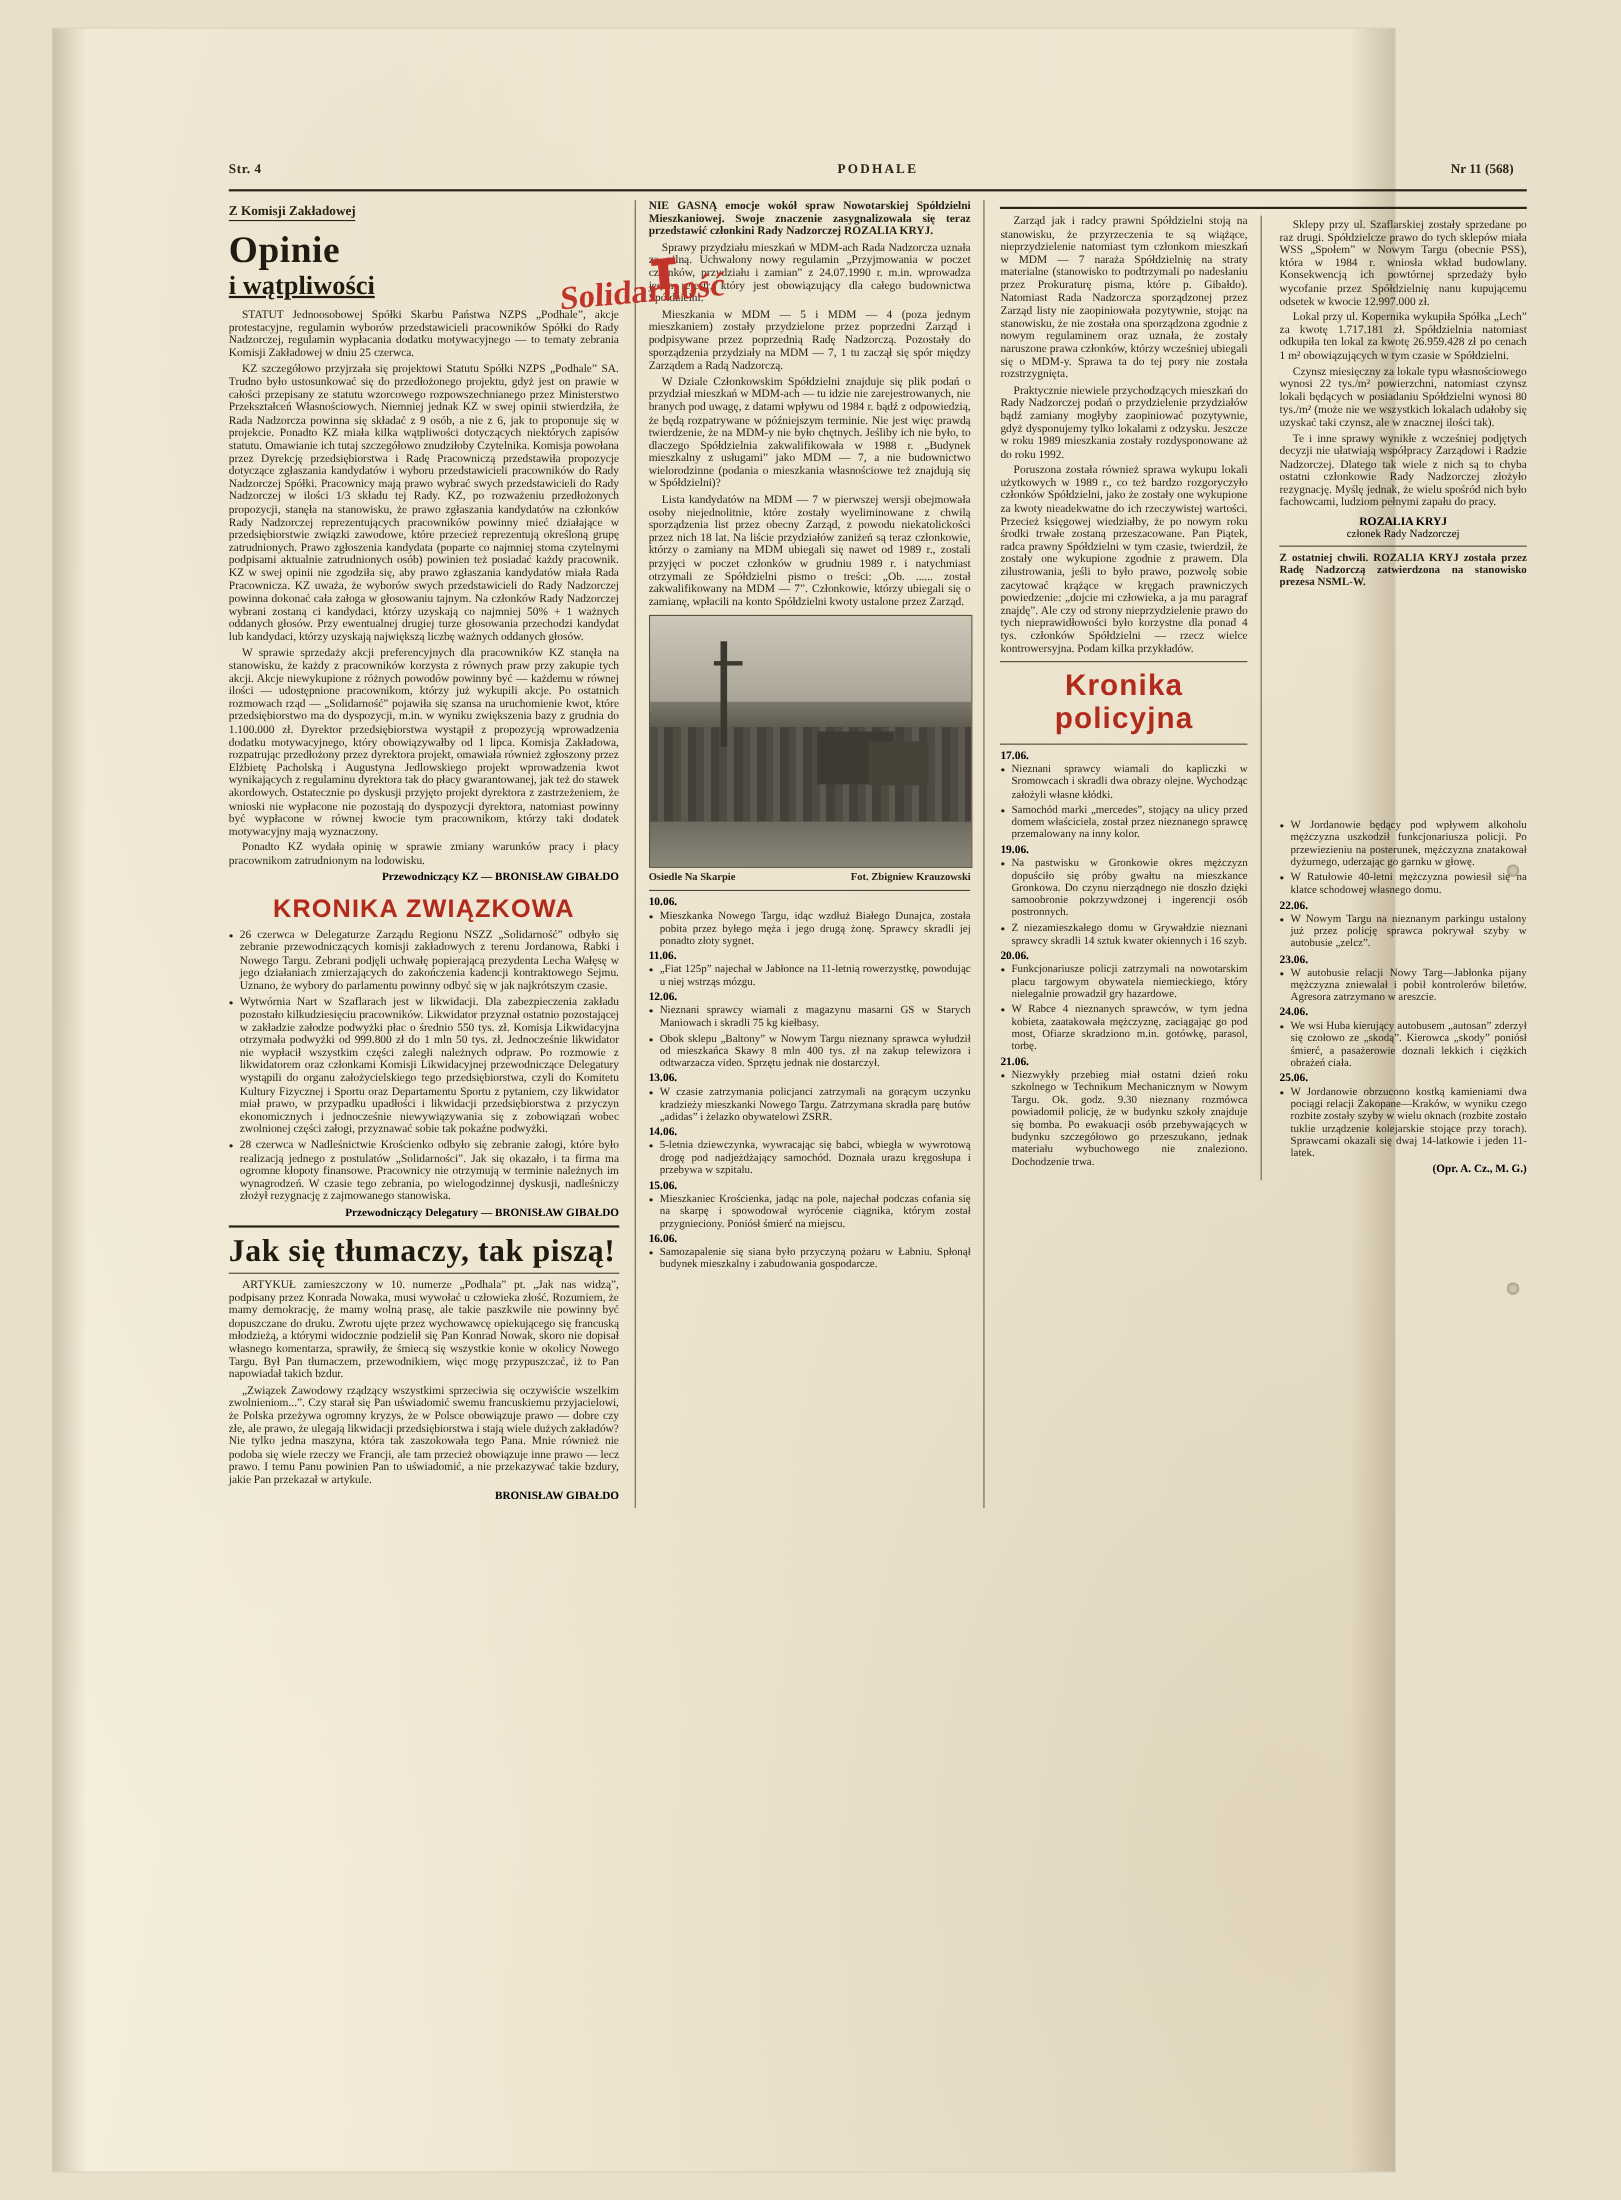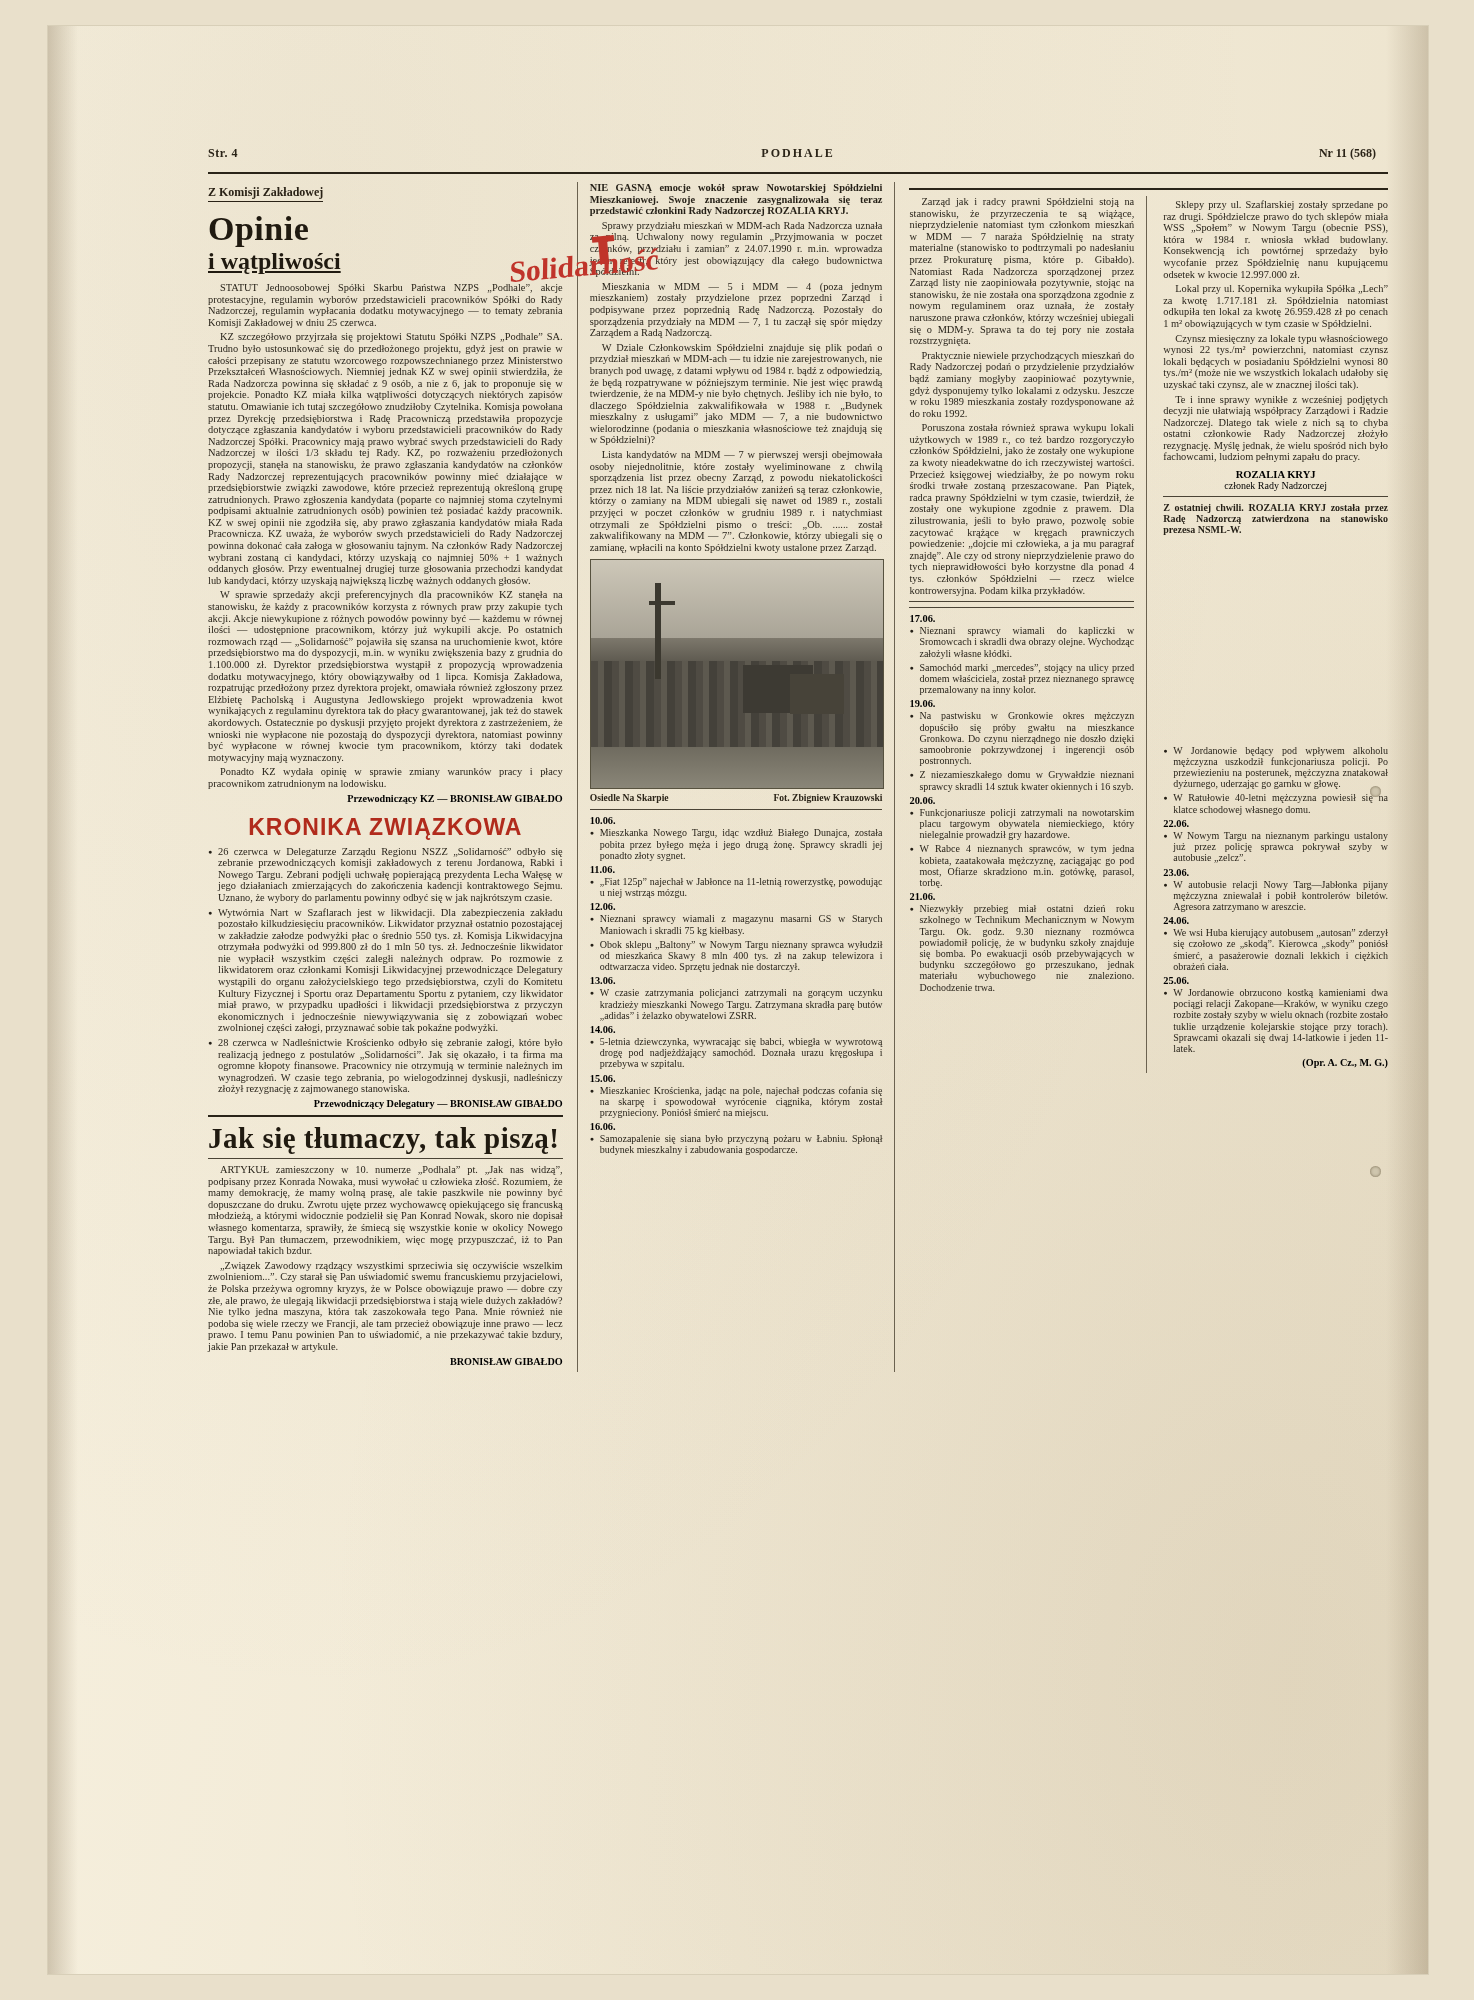--- a/index.html
+++ b/index.html
@@ -3,21 +3,21 @@
 <meta charset="utf-8">
 <style>
   html,body{margin:0;padding:0;background:#cfc8b8;}
   body{font-family:"Liberation Serif",serif;}
   .page{
     position:relative;width:1474px;height:2000px;margin:0 auto;
     background:#e9e0cb;
     overflow:hidden;
   }
   .paper{
-    position:absolute;left:48px;top:26px;width:1380px;height:1948px;
+    position:absolute;left:48px;top:26px;width:1220px;height:1948px;
     background:#efe7d3;
     box-shadow:0 0 0 1px #d8cfb8;
   }
   
   .paper:before{
     content:"";position:absolute;inset:0;
     background:
       radial-gradient(ellipse at 20% 10%, rgba(160,140,100,.10), rgba(0,0,0,0) 60%),
       radial-gradient(ellipse at 90% 85%, rgba(150,125,85,.14), rgba(0,0,0,0) 55%),
       linear-gradient(100deg, rgba(255,250,235,.5), rgba(225,212,182,.25));
@@ -218,20 +218,21 @@
         <div class="col col3">
           <div class="rule"></div>
 
           <div class="inner">
             <div class="c3a">
               <p>Zarząd jak i radcy prawni Spółdzielni stoją na stanowisku, że przyrzeczenia te są wiążące, nieprzydzielenie natomiast tym członkom mieszkań w MDM — 7 naraża Spółdzielnię na straty materialne (stanowisko to podtrzymali po nadesłaniu przez Prokuraturę pisma, które p. Gibałdo). Natomiast Rada Nadzorcza sporządzonej przez Zarząd listy nie zaopiniowała pozytywnie, stojąc na stanowisku, że nie została ona sporządzona zgodnie z nowym regulaminem oraz uznała, że zostały naruszone prawa członków, którzy wcześniej ubiegali się o MDM-y. Sprawa ta do tej pory nie została rozstrzygnięta.</p>
               <p>Praktycznie niewiele przychodzących mieszkań do Rady Nadzorczej podań o przydzielenie przydziałów bądź zamiany mogłyby zaopiniować pozytywnie, gdyż dysponujemy tylko lokalami z odzysku. Jeszcze w roku 1989 mieszkania zostały rozdysponowane aż do roku 1992.</p>
               <p>Poruszona została również sprawa wykupu lokali użytkowych w 1989 r., co też bardzo rozgoryczyło członków Spółdzielni, jako że zostały one wykupione za kwoty nieadekwatne do ich rzeczywistej wartości. Przecież księgowej wiedziałby, że po nowym roku środki trwałe zostaną przeszacowane. Pan Piątek, radca prawny Spółdzielni w tym czasie, twierdził, że zostały one wykupione zgodnie z prawem. Dla zilustrowania, jeśli to było prawo, pozwolę sobie zacytować krążące w kręgach prawniczych powiedzenie: „dojcie mi człowieka, a ja mu paragraf znajdę”. Ale czy od strony nieprzydzielenie prawo do tych nieprawidłowości było korzystne dla ponad 4 tys. członków Spółdzielni — rzecz wielce kontrowersyjna. Podam kilka przykładów.</p>
 
               <div class="rule-thin"></div>
+              <div class="redhead kronika-pol">Kronika policyjna</div>
               <div class="rule-thin"></div>
 
               <div class="datecue">17.06.</div>
               <p class="bullet small">Nieznani sprawcy wiamali do kapliczki w Sromowcach i skradli dwa obrazy olejne. Wychodząc założyli własne kłódki.</p>
               <p class="bullet small">Samochód marki „mercedes”, stojący na ulicy przed domem właściciela, został przez nieznanego sprawcę przemalowany na inny kolor.</p>
               <div class="datecue">19.06.</div>
               <p class="bullet small">Na pastwisku w Gronkowie okres mężczyzn dopuściło się próby gwałtu na mieszkance Gronkowa. Do czynu nierządnego nie doszło dzięki samoobronie pokrzywdzonej i ingerencji osób postronnych.</p>
               <p class="bullet small">Z niezamieszkałego domu w Grywałdzie nieznani sprawcy skradli 14 sztuk kwater okiennych i 16 szyb.</p>
               <div class="datecue">20.06.</div>
               <p class="bullet small">Funkcjonariusze policji zatrzymali na nowotarskim placu targowym obywatela niemieckiego, który nielegalnie prowadził gry hazardowe.</p>

